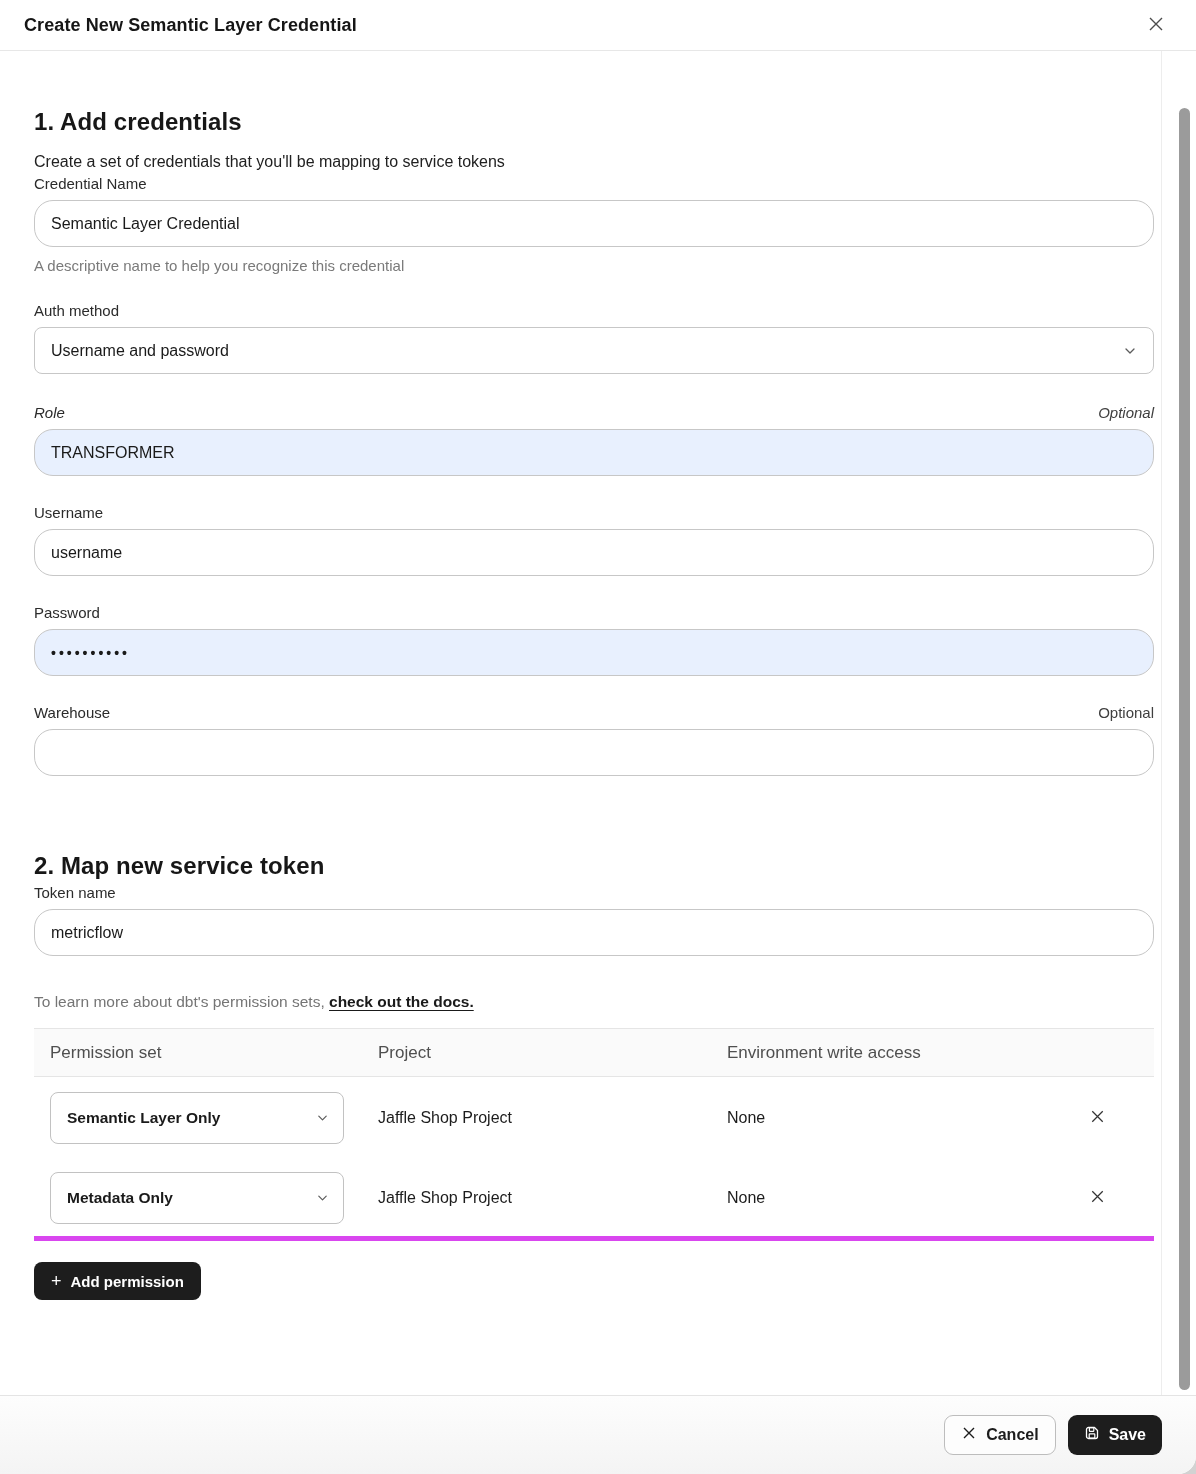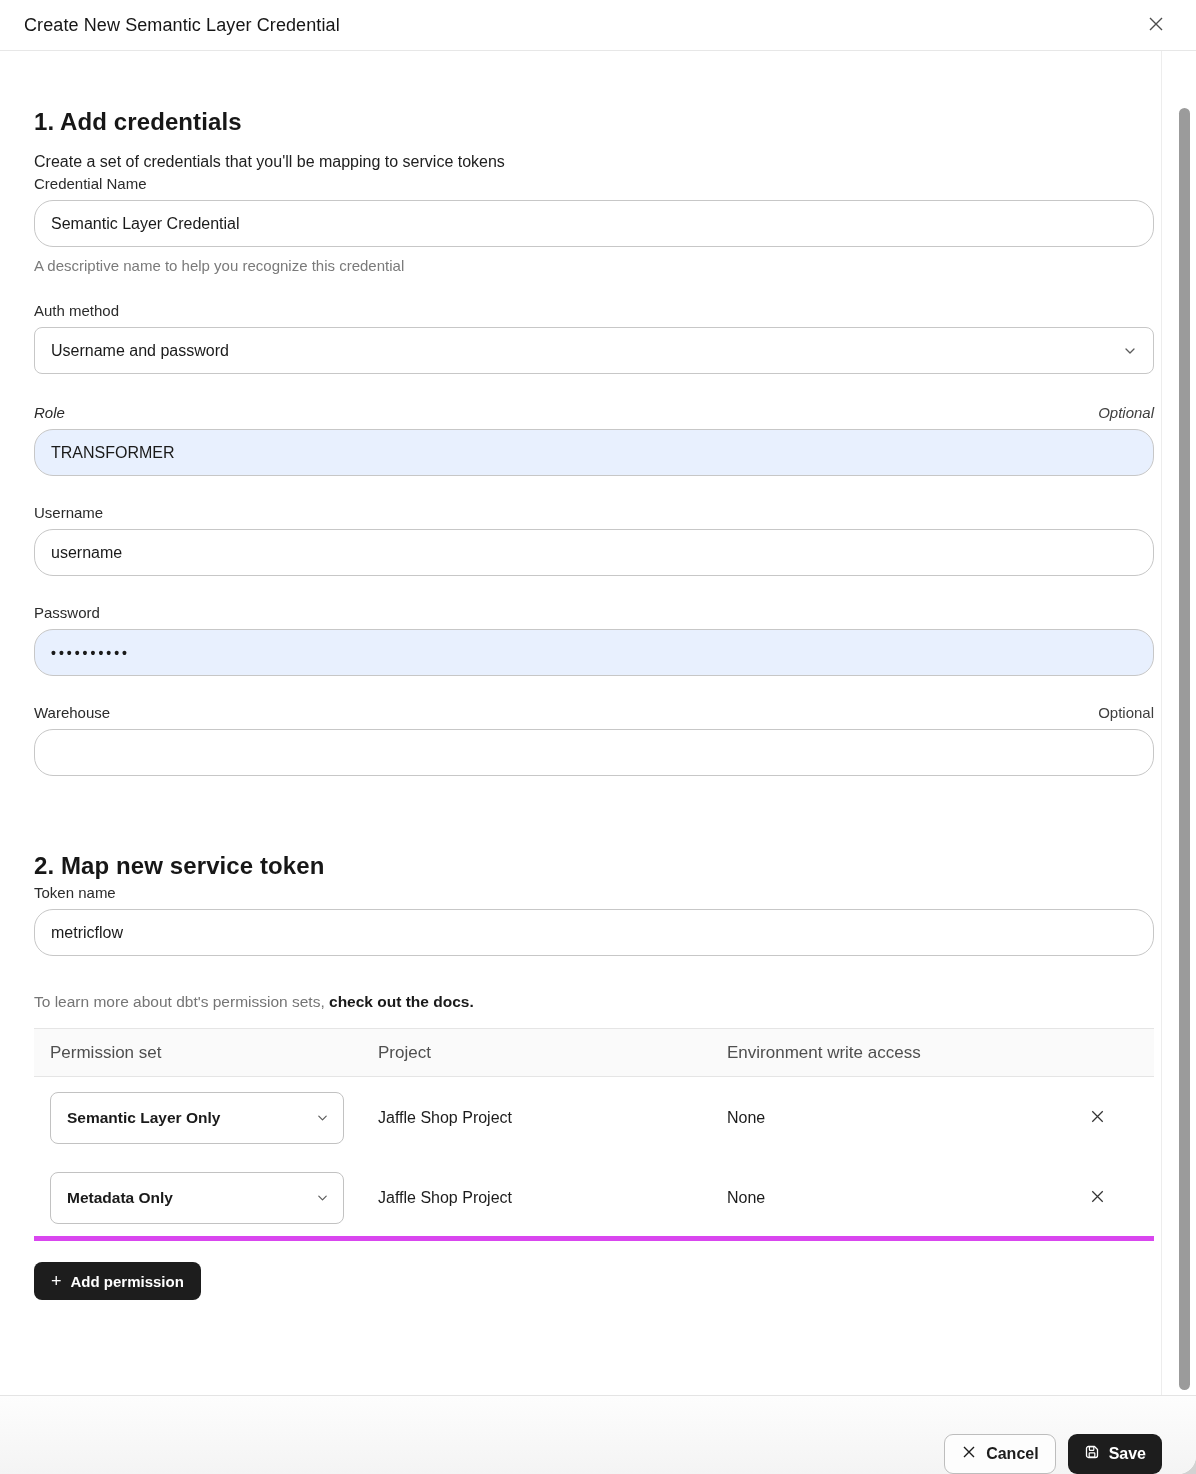--- a/index.html
+++ b/index.html
@@ -18,21 +18,21 @@
     overflow:hidden;
   }
   
   .modal-header {
     position:absolute; top:0; left:0; right:0; height:51px;
     display:flex; align-items:center; justify-content:space-between;
     padding:0 26px 0 24px;
     border-bottom:1px solid #e7e7e7;
     background:#fff; z-index:5;
   }
-  .modal-title { font-size:18px; font-weight:400; color:#161616; letter-spacing:.1px; }
+  .modal-title { font-size:18px; font-weight:700; color:#161616; letter-spacing:.1px; }
   .icon-btn {
     background:none; border:none; cursor:pointer; display:flex;
     align-items:center; justify-content:center; padding:4px; color:#4c4c4c;
   }
   
   .modal-body {
     position:absolute; top:51px; left:0; right:0; bottom:79px;
     padding:0 42px 0 34px;
     overflow:hidden;
     background:#fff;
@@ -62,21 +62,21 @@
   .select-box {
     position:relative; display:flex; align-items:center;
     width:100%; height:47px; margin-top:8px;
     border:1px solid #c7c7c7; border-radius:8px;
     padding:15px 16px; font-size:16px; color:#1a1a1a; background:#fff;
     cursor:pointer;
   }
   .select-box .chevron { position:absolute; right:16px; top:50%; transform:translateY(-50%); color:#5c5c5c; display:flex; }
   
   .docs-note { margin-top:37px; font-size:15.5px; color:#757575; }
-  .docs-link { color:#1a1a1a; font-weight:700; text-underline-offset:3px; cursor:pointer; }
+  .docs-link { color:#1a1a1a; font-weight:700; text-decoration:underline; text-underline-offset:3px; cursor:pointer; }
   
   .perm-table { margin-top:17px; width:1120px; }
   .perm-head {
     display:grid; grid-template-columns:344px 349px 330px 80px 1fr;
     align-items:center; height:49px;
     background:#fafafa;
     border-top:1px solid #e5e5e5; border-bottom:1px solid #e5e5e5;
     font-size:17px; color:#4f4f4f;
   }
   .perm-head .cell:first-child { padding-left:16px; }
@@ -118,21 +118,21 @@
   }
   .scrollbar-thumb {
     position:absolute; top:57px; right:0; width:11px; height:1282px;
     background:#9b9b9b; border-radius:6px;
   }
   
   .modal-footer {
     position:absolute; left:0; right:0; bottom:0; height:79px;
     background:linear-gradient(#fdfdfd,#f4f4f4);
     border-top:1px solid #e4e4e4;
-    display:flex; align-items:flex-end; justify-content:flex-end;
+    display:flex; align-items:center; justify-content:flex-end;
     gap:12px; padding:0 34px;
     border-bottom-right-radius:18px;
     z-index:5;
   }
   .btn {
     display:inline-flex; align-items:center; gap:9px;
     height:40px; border-radius:9px; padding:0 16px;
     font-size:16px; font-weight:700; cursor:pointer;
     font-family:"Liberation Sans", sans-serif;
   }

